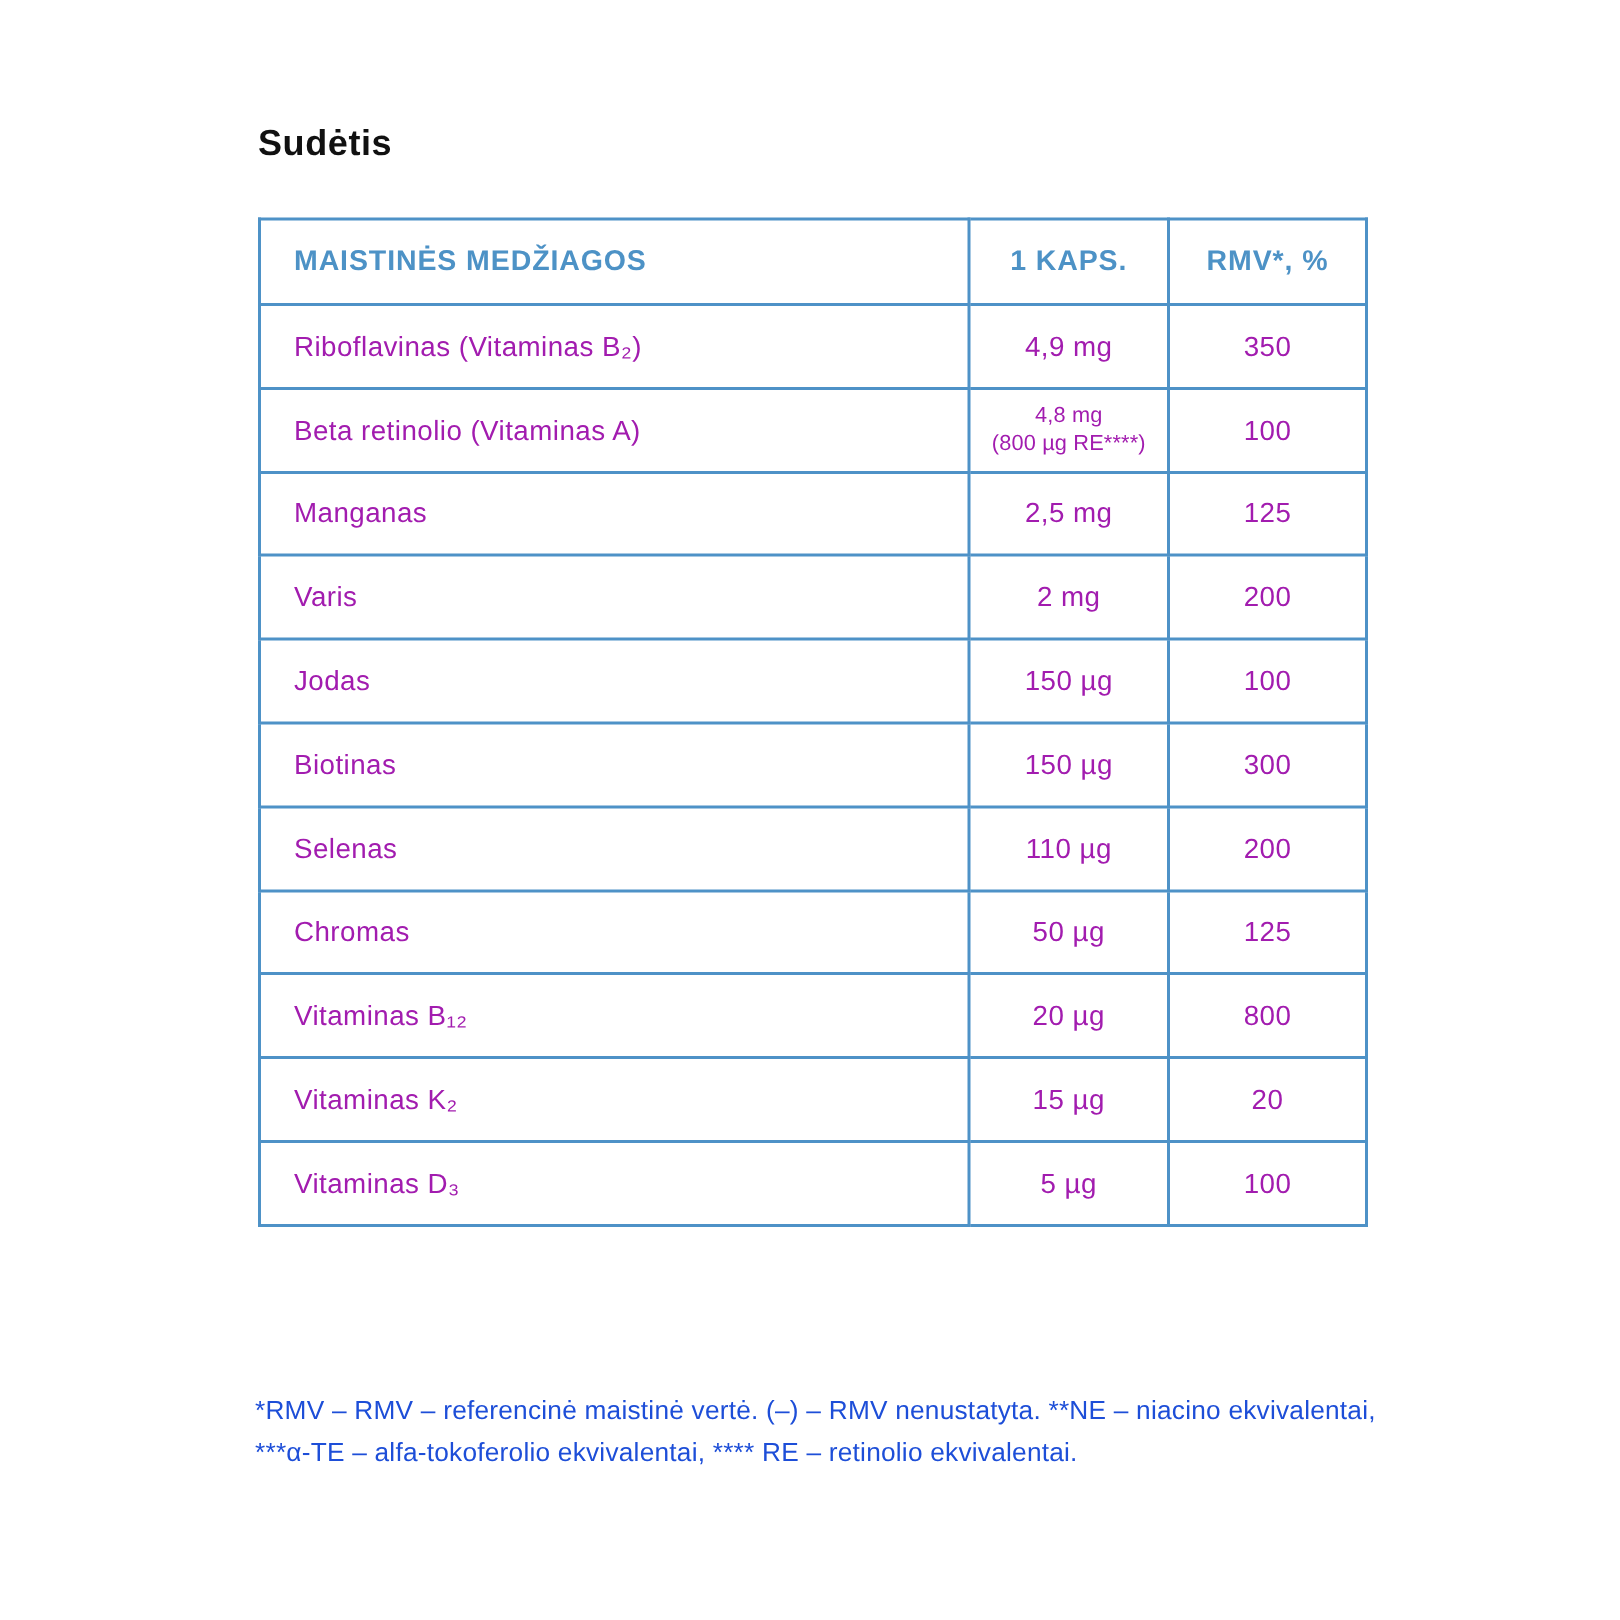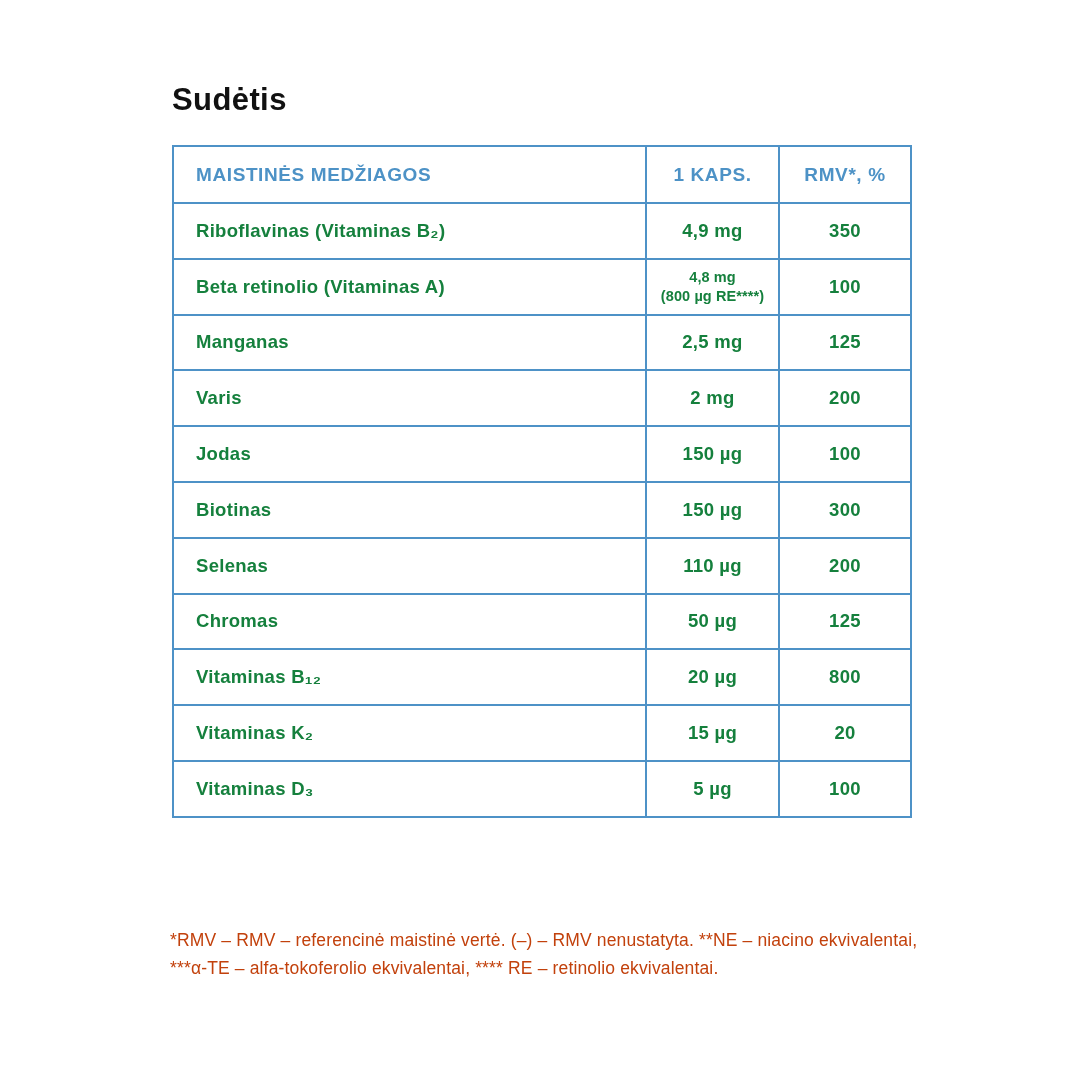--- a/index.html
+++ b/index.html
@@ -8,21 +8,21 @@
     width: 1080px; height: 1080px;
     background: #ffffff;
     font-family: "Liberation Sans", sans-serif;
     color: #1d1d1d;
   }
   .canvas { position: relative; width: 1080px; height: 1080px; overflow: hidden; }
 
   .page-title {
     position: absolute; left: 172px; top: 82px;
     margin: 0;
-    font-size: 31px; font-weight: bold; letter-spacing: 0.4px;
+    font-size: 24px; font-weight: bold; letter-spacing: 0.4px;
     color: #111111;
   }
 
   table.nutrition {
     position: absolute; left: 172px; top: 145px;
     width: 738px;
     border-collapse: collapse;
     table-layout: fixed;
   }
   table.nutrition th, table.nutrition td {
@@ -38,33 +38,33 @@
   tr.data-row  { height: 55.8px; }
 
   th {
     color: #4D92C6;
     font-size: 19px; font-weight: bold;
     letter-spacing: 0.6px;
     text-align: center;
   }
   th.name-col { text-align: left; padding-left: 22px; border-radius: 19px; }
 
-  td { font-size: 18.5px; letter-spacing: 0.3px; color: #15803d; font-weight: 700; }
+  td { font-size: 18.5px; letter-spacing: 0.3px; color: #a21caf; font-weight: 400; }
   td.name-cell { text-align: left; padding-left: 22px; }
   td.amt-cell, td.rmv-cell { text-align: center; }
 
   .amt-main, .amt-note { display: block; line-height: 1.2; }
   .amt-note:empty { display: none; }
   tr.compact .amt-main, tr.compact .amt-note { font-size: 14.5px; line-height: 1.3; letter-spacing: 0.1px; }
 
   .footnote {
     position: absolute; left: 170px; top: 926px;
     width: 830px; margin: 0;
     font-size: 17.5px; line-height: 1.6; letter-spacing: 0.15px;
-    color: #c2410c;
+    color: #1d4ed8;
   }
 </style>
 </head>
 <body>
 
 <div class="canvas">
 
   <h1 class="page-title">Sudėtis</h1>
 
   <table class="nutrition">

